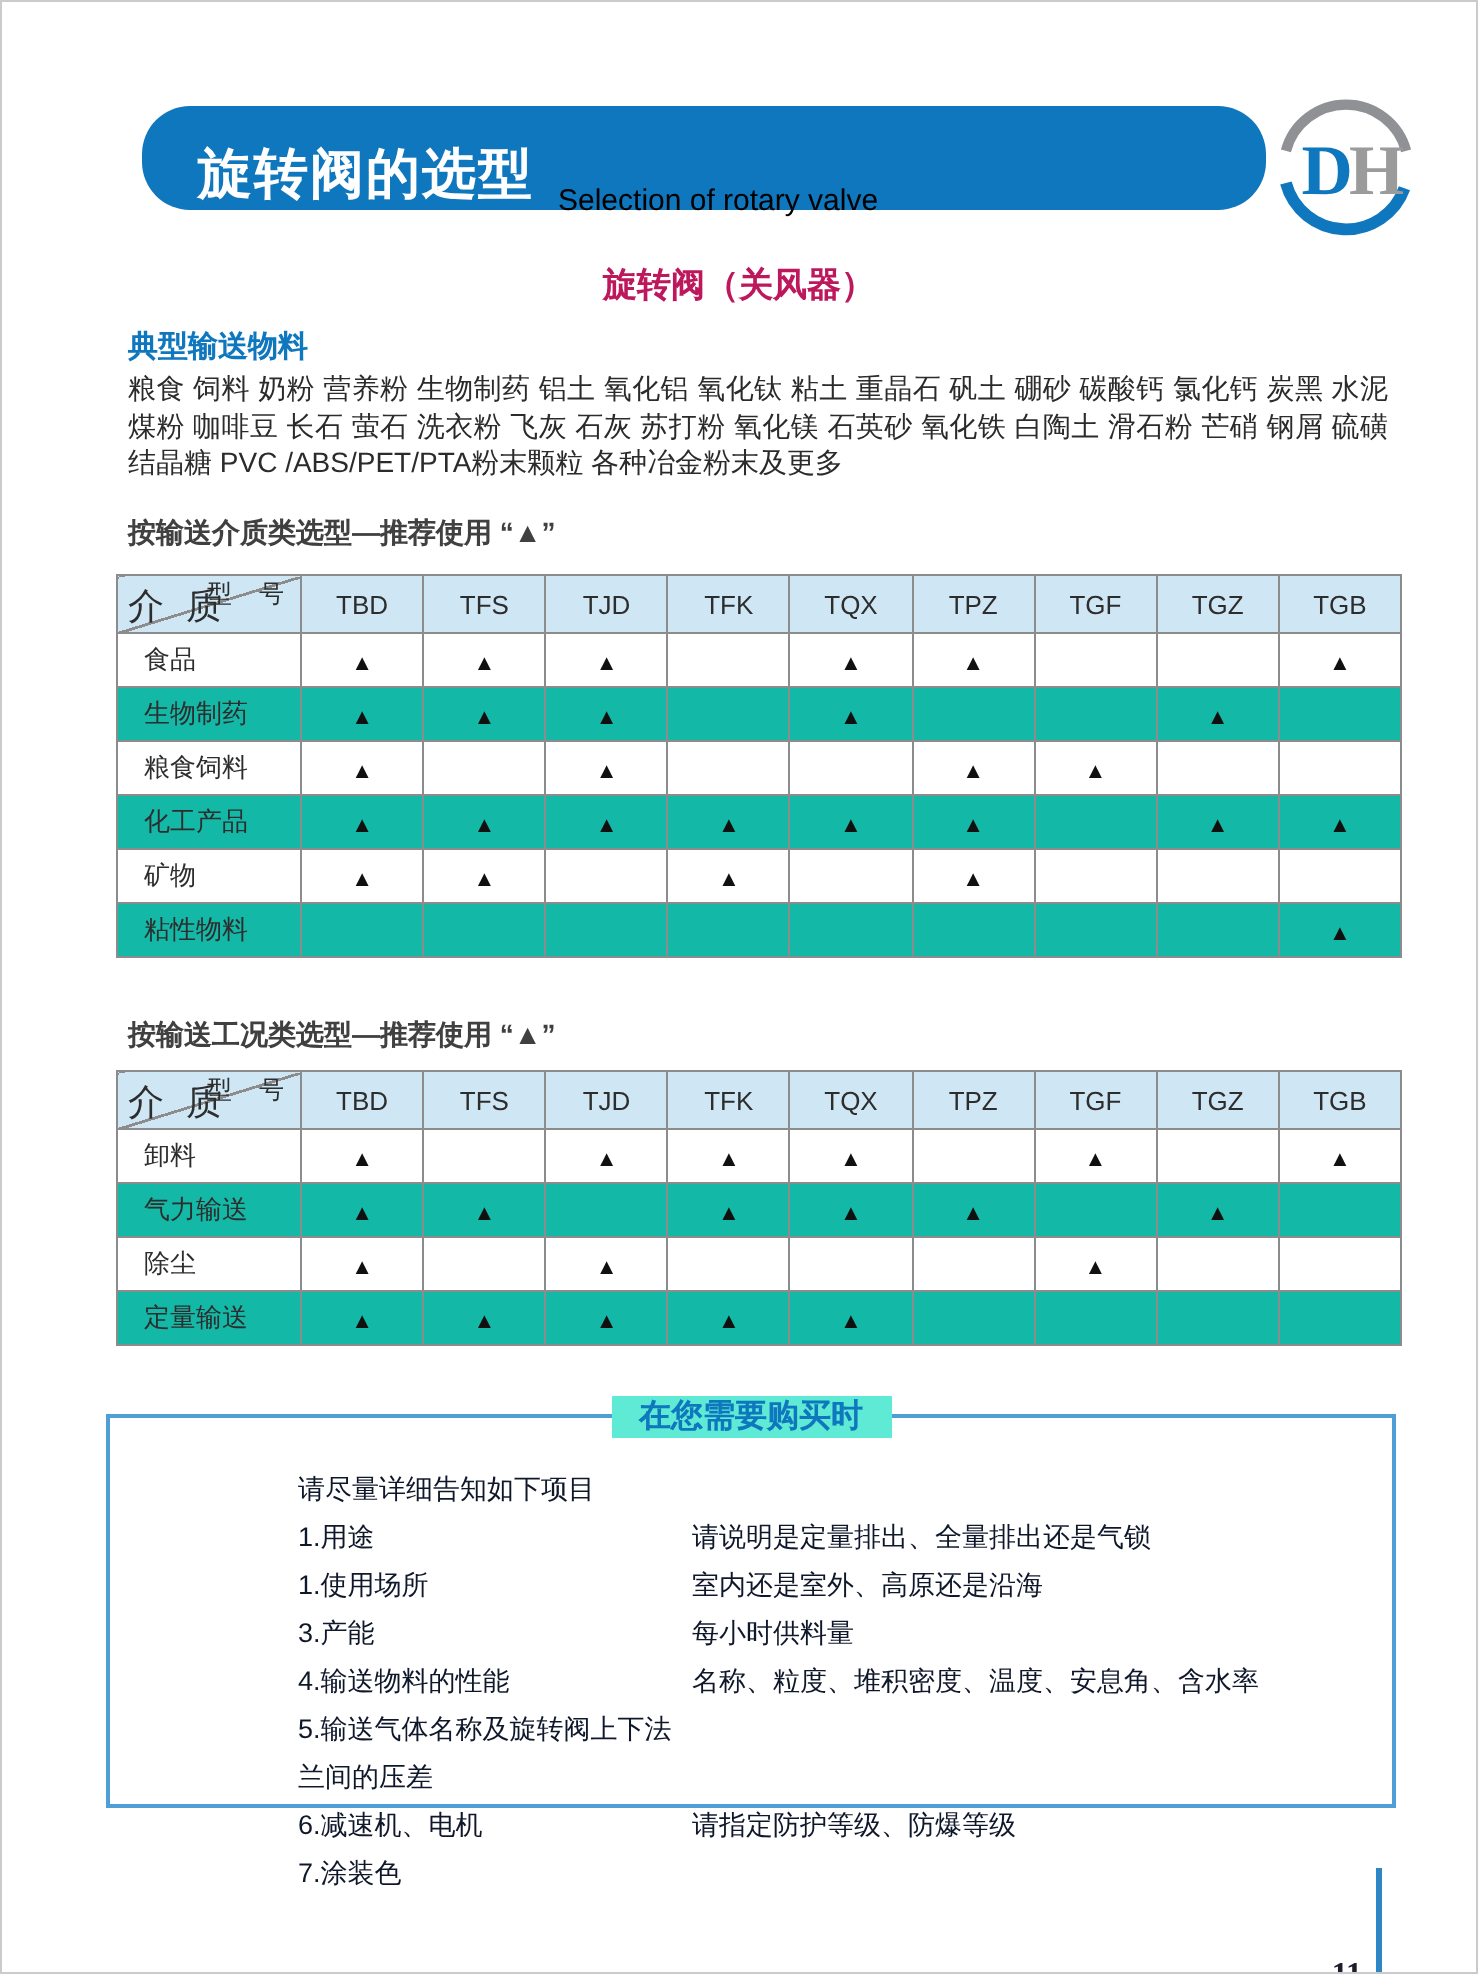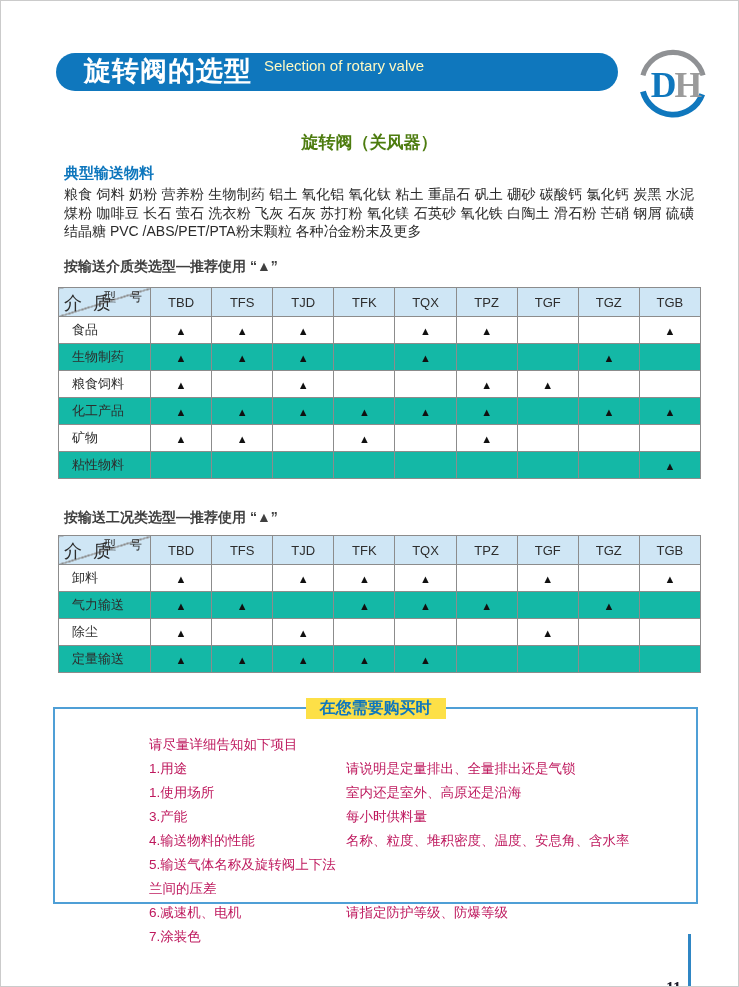--- a/index.html
+++ b/index.html
@@ -5,31 +5,31 @@
   * { margin:0; padding:0; box-sizing:border-box; }
   html,body { background:#fff; }
   .page {
     position:relative; width:739px; height:987px;
     background:#ffffff; border:1px solid #cbcbcb;
     font-family:"Liberation Sans", sans-serif;
     color:#2d2d2d; overflow:hidden;
   }
   
   .banner {
-    position:absolute; left:55px; top:52px; width:562px; height:38px;
+    position:absolute; left:70px; top:52px; width:562px; height:52px;
     background:#0f77bd; border-radius:24px;
-    display:flex; align-items:flex-start;
+    display:flex; align-items:flex-end;
   }
   .banner-cn { color:#fff; font-weight:bold; font-size:27px; margin-left:28px; letter-spacing:1px; }
-  .banner-en { color:#fef9c3; font-size:15px; margin-left:12px; position:relative; top:4px; }
+  .banner-en { color:#000000; font-size:15px; margin-left:12px; position:relative; top:4px; }
   .logo { position:absolute; left:628px; top:44px; width:88px; height:74px; }
   
   .subtitle {
     position:absolute; left:0; right:0; top:130px; text-align:center;
-    color:#4d7c0f; font-weight:bold; font-size:17px;
+    color:#be185d; font-weight:bold; font-size:17px;
   }
   
   .materials-heading {
     position:absolute; left:63px; top:163px;
     color:#0f77bd; font-weight:bold; font-size:15px;
   }
   .materials-text {
     position:absolute; left:63px; top:184px; width:630px;
     font-size:14px; line-height:18.5px; color:#2b2b2b; text-align:justify;
   }
@@ -52,24 +52,24 @@
   .corner-top { position:absolute; top:1px; right:3px; font-size:12.5px; letter-spacing:5px; }
   .corner-bottom { position:absolute; bottom:1px; left:5px; font-size:18px; letter-spacing:3px; }
   .tri { font-size:11px; color:#101010; line-height:1; }
   
   .purchase-box {
     position:absolute; left:52px; top:706px; width:645px; height:197px;
     border:2px solid #4f9fd6; background:#fff;
   }
   .purchase-title {
     position:absolute; top:-11px; left:50%; transform:translateX(-50%);
-    background:#fde047; padding:0 14px; white-space:nowrap;
+    background:#5eead4; padding:0 14px; white-space:nowrap;
     color:#0f77bd; font-weight:bold; font-size:16px;
   }
-  .purchase-content { padding:24px 10px 0 94px; font-size:13.5px; color:#be185d; }
+  .purchase-content { padding:24px 10px 0 94px; font-size:13.5px; color:#0f172a; }
   .purchase-intro { line-height:24px; }
   .purchase-item { display:flex; line-height:24px; }
   .purchase-item .lbl { width:197px; flex:0 0 197px; }
   .purchase-item .desc { flex:1; }
   
   .page-number {
     position:absolute; left:650px; top:978px; width:30px; text-align:right;
     font-family:"Liberation Serif", serif; font-weight:bold; font-size:16px; color:#1d1d2b;
   }
   .page-number-line {

